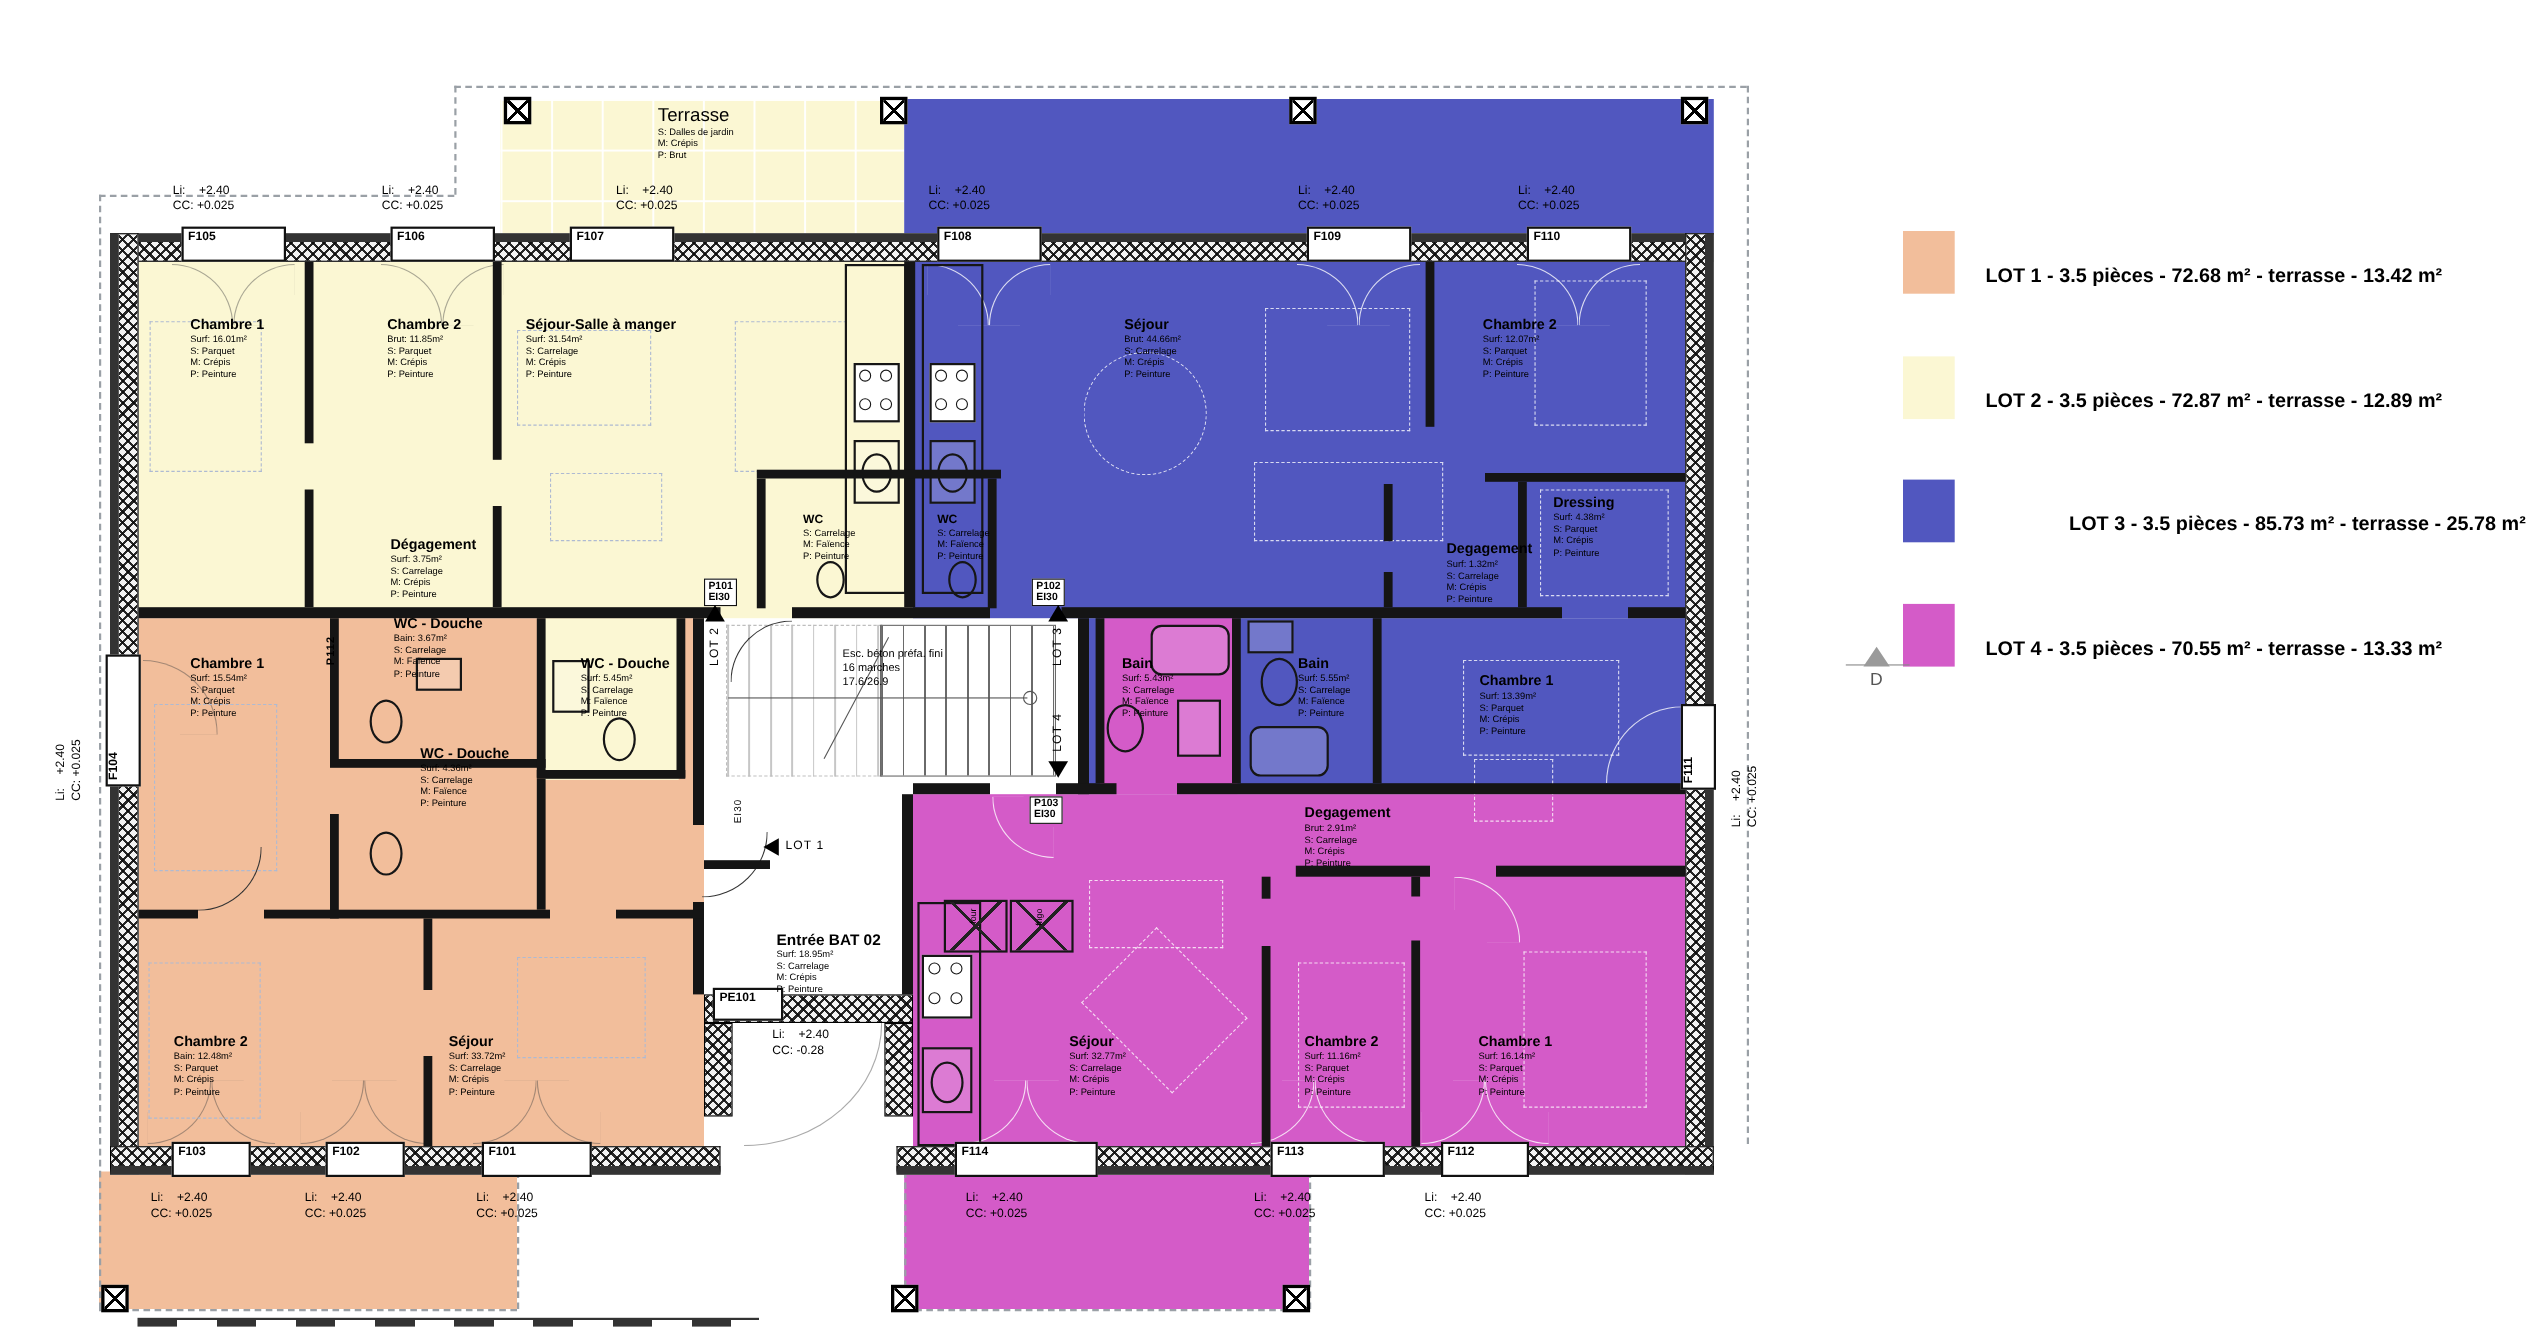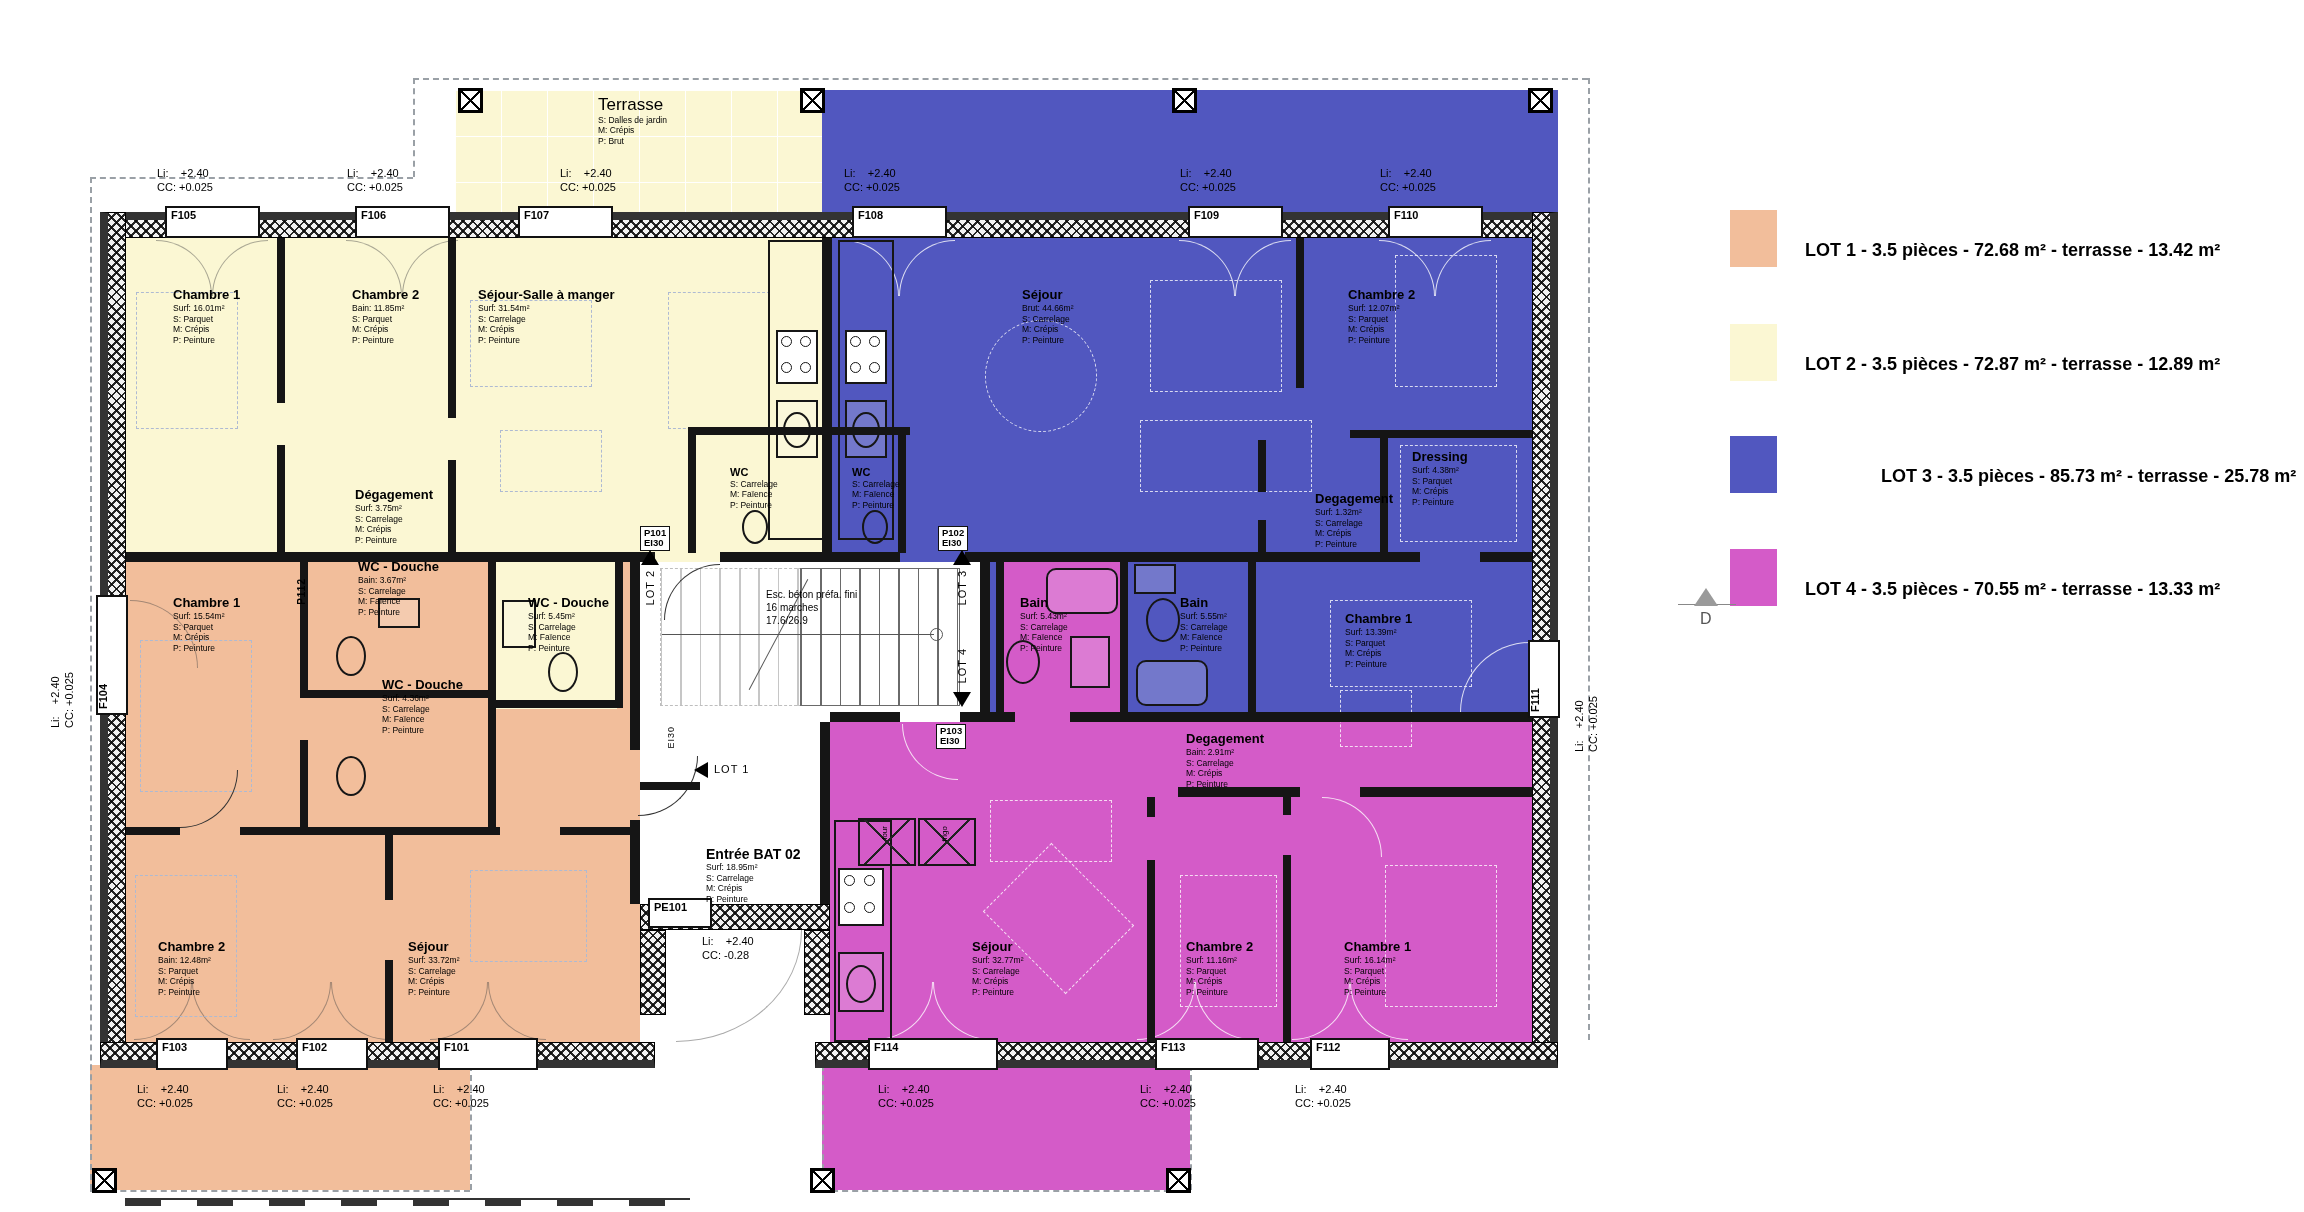--- a/index.html
+++ b/index.html
@@ -339,21 +339,21 @@
       <div class="ls">
         <div>Surf: 16.01m²</div>
         <div>S: Parquet</div>
         <div>M: Crépis</div>
         <div>P: Peinture</div>
       </div>
     </div>
   <div class="rl" style="left:352px;top:288px;">
       <div class="t">Chambre 2</div>
       <div class="ls">
-        <div>Bain: 11.85m²</div>
+        <div>Brut: 11.85m²</div>
         <div>S: Parquet</div>
         <div>M: Crépis</div>
         <div>P: Peinture</div>
       </div>
     </div>
   <div class="rl" style="left:478px;top:288px;">
       <div class="t">Séjour-Salle à manger</div>
       <div class="ls">
         <div>Surf: 31.54m²</div>
         <div>S: Carrelage</div>
@@ -499,21 +499,21 @@
       <div class="ls">
         <div>Surf: 33.72m²</div>
         <div>S: Carrelage</div>
         <div>M: Crépis</div>
         <div>P: Peinture</div>
       </div>
     </div>
   <div class="rl" style="left:1186px;top:732px;">
       <div class="t">Degagement</div>
       <div class="ls">
-        <div>Bain: 2.91m²</div>
+        <div>Brut: 2.91m²</div>
         <div>S: Carrelage</div>
         <div>M: Crépis</div>
         <div>P: Peinture</div>
       </div>
     </div>
   <div class="rl" style="left:972px;top:940px;">
       <div class="t">Séjour</div>
       <div class="ls">
         <div>Surf: 32.77m²</div>
         <div>S: Carrelage</div>

